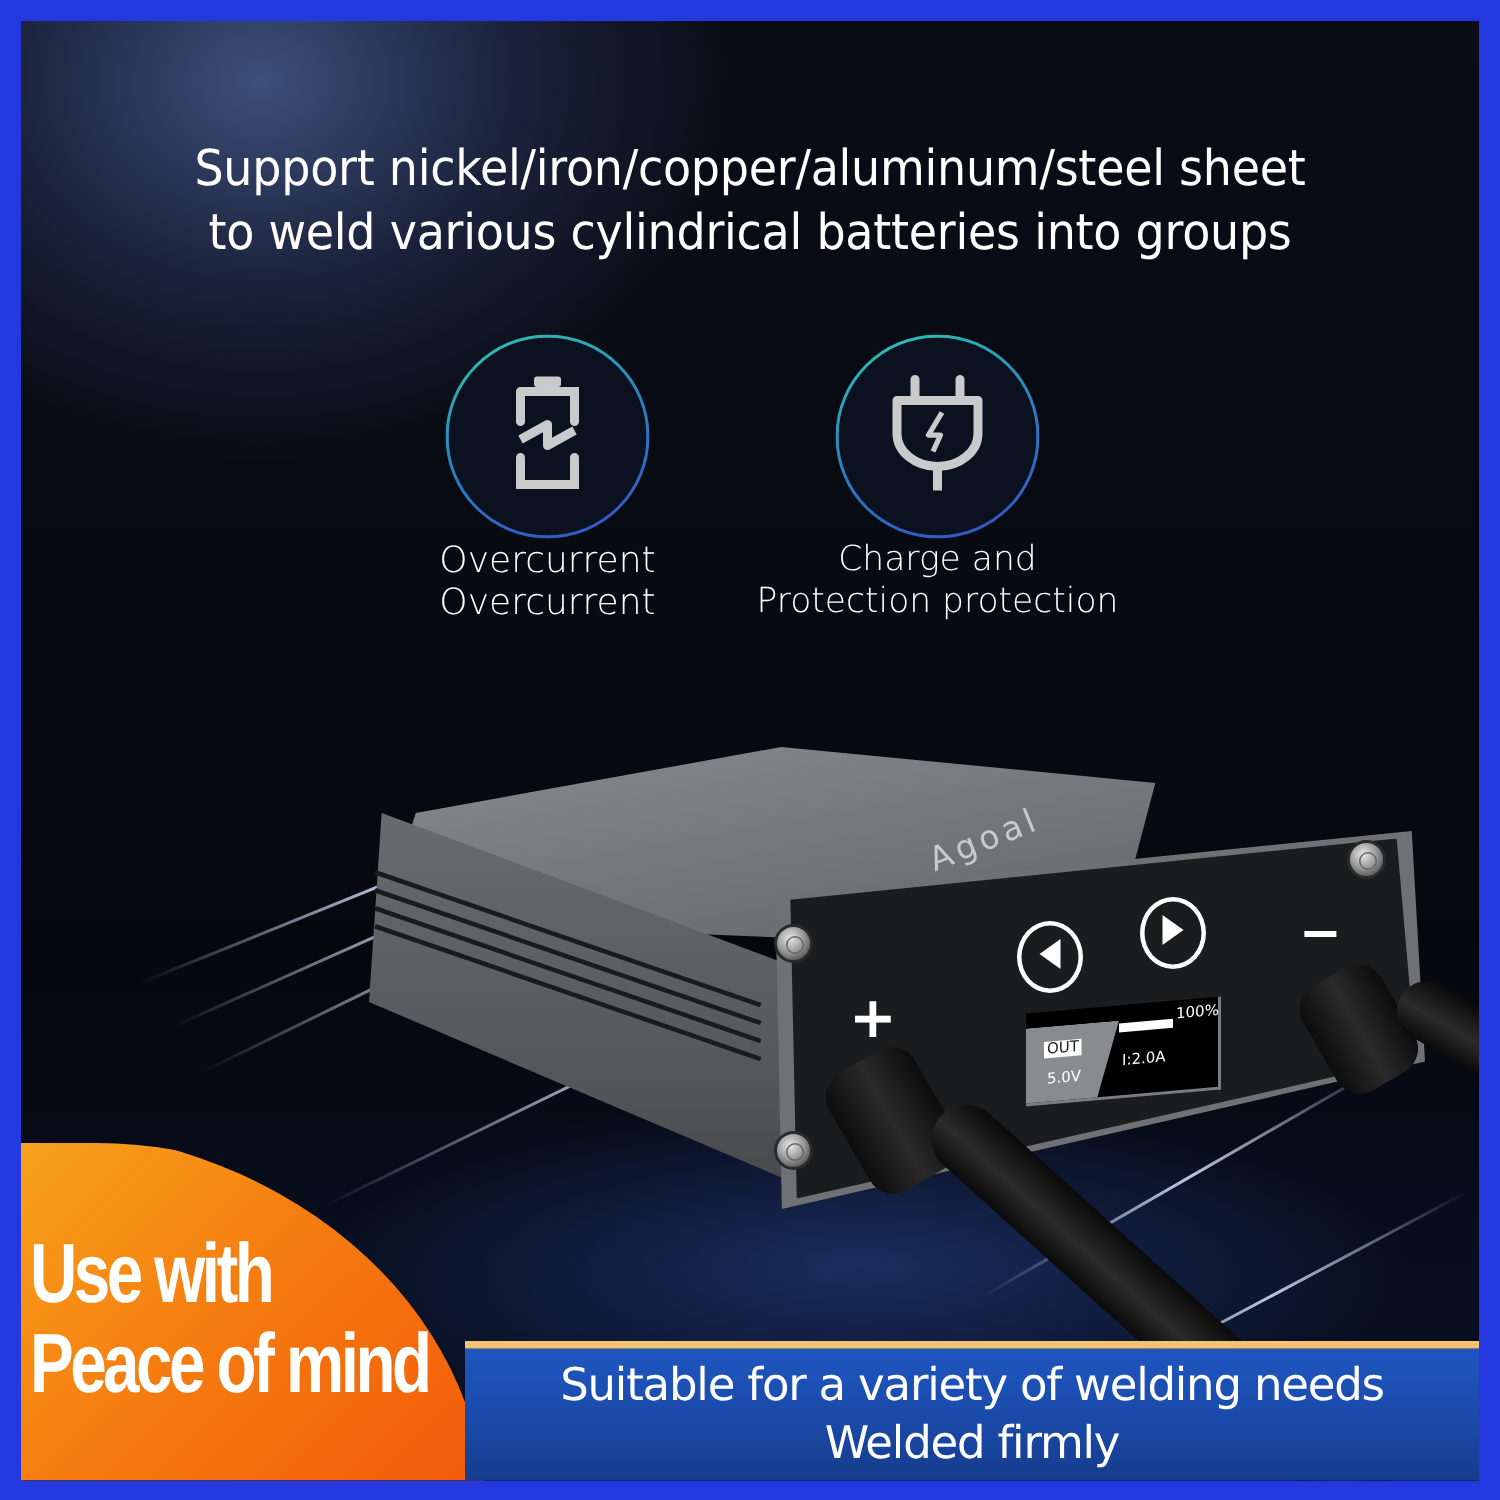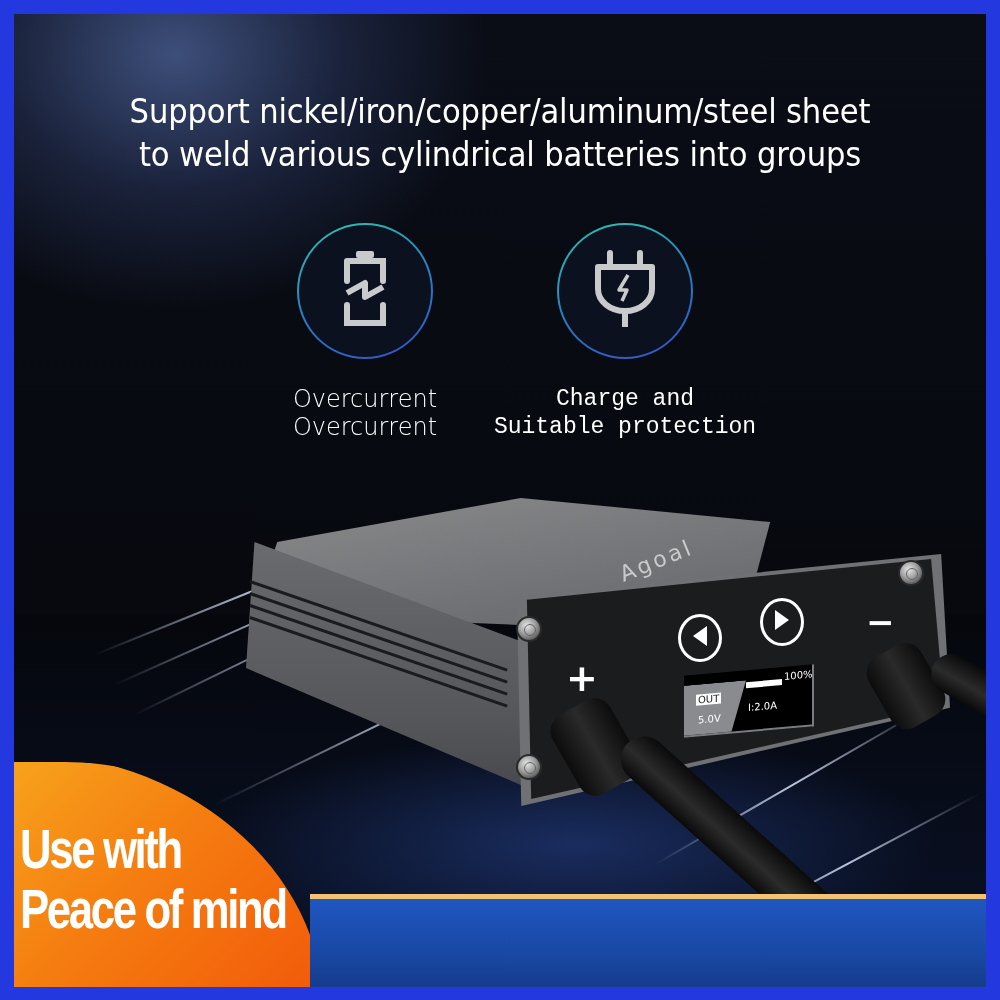--- a/index.html
+++ b/index.html
@@ -25,27 +25,27 @@
     .feature { position: absolute; width: 280px; text-align: center; }
     .feature .ring {
       width: 136px; height: 136px; border-radius: 50%; margin: 0 auto;
       border: 2px solid transparent;
       background:
         linear-gradient(#0c1120, #0c1120) padding-box,
         linear-gradient(160deg, #2fc7b0 0%, #2a7fbf 50%, #3550c8 100%) border-box;
       display: flex; align-items: center; justify-content: center;
     }
     .feature .label {
-      margin-top: 26px; color: #ffffff; font-size: 24px; line-height: 28px;
+      color: #ffffff; font-size: 24px; line-height: 28px;
       font-family: "DejaVu Sans", sans-serif; font-weight: 300;
     }
     .feature .label span { display: block; }
     .feat-1 { left: 211px; top: 209px; }
     .feat-2 { left: 471px; top: 209px; }
-    .feat-2 .label { font-size: 23px; font-family: Liberation Mono, monospace; }
+    .feat-2 .label { font-size: 23px; }
 
     
     .floor {
       position: absolute; left: 0; top: 600px; width: 972px; height: 373px;
       background:
         radial-gradient(ellipse 520px 160px at 560px 230px, rgba(40,70,150,0.55), rgba(5,8,18,0) 70%),
         linear-gradient(180deg, #05070c 0%, #0a1228 100%);
     }
     .streak { position: absolute; height: 2px; background: linear-gradient(90deg, rgba(255,255,255,0), rgba(220,230,255,0.85), rgba(255,255,255,0)); transform-origin: left center; }
 
@@ -166,21 +166,21 @@
         <svg width="70" height="80" viewBox="0 0 70 80">
           <path d="M20 4 V18 M50 4 V18" stroke="#c9cacc" stroke-width="6" stroke-linecap="round"></path>
           <path d="M8 18 H62 V40 A27 22 0 0 1 35 62 A27 22 0 0 1 8 40 Z" fill="none" stroke="#c9cacc" stroke-width="6" stroke-linejoin="round"></path>
           <path d="M35 62 V78" stroke="#c9cacc" stroke-width="6"></path>
           <path d="M38 26 L29 41 H37 L32 52" fill="none" stroke="#c9cacc" stroke-width="3.5" stroke-linejoin="round"></path>
         </svg>
       </span>
     </div>
     <div class="label">
       <span>Charge and</span>
-      <span>Suitable protection</span>
+      <span>Protection protection</span>
     </div>
   </div>
 
   <div class="floor">
     <div class="streak" style="left:80px; top:40px; width:360px; transform:rotate(-22deg);"></div>
     <div class="streak" style="left:100px; top:70px; width:380px; transform:rotate(-24deg);"></div>
     <div class="streak" style="left:120px; top:100px; width:400px; transform:rotate(-26deg);"></div>
     <div class="streak" style="left:200px; top:190px; width:460px; transform:rotate(-26deg);"></div>
     <div class="streak" style="left:640px; top:250px; width:320px; transform:rotate(-30deg);"></div>
     <div class="streak" style="left:700px; top:320px; width:300px; transform:rotate(-28deg);"></div>
@@ -236,14 +236,18 @@
     <div class="cable" style="left:900px; top:650px; width:40px; height:140px; transform:rotate(-60deg);"></div>
   </div>
 
   <div class="badge"></div>
   <div class="badge-text">
     <span>Use with</span>
     <span>Peace of mind</span>
   </div>
 
   <div class="ribbon"></div>
+  <div class="ribbon-text">
+    <span>Suitable for a variety of welding needs</span>
+    <span>Welded firmly</span>
+  </div>
 
 </div>
 
 </body></html>

